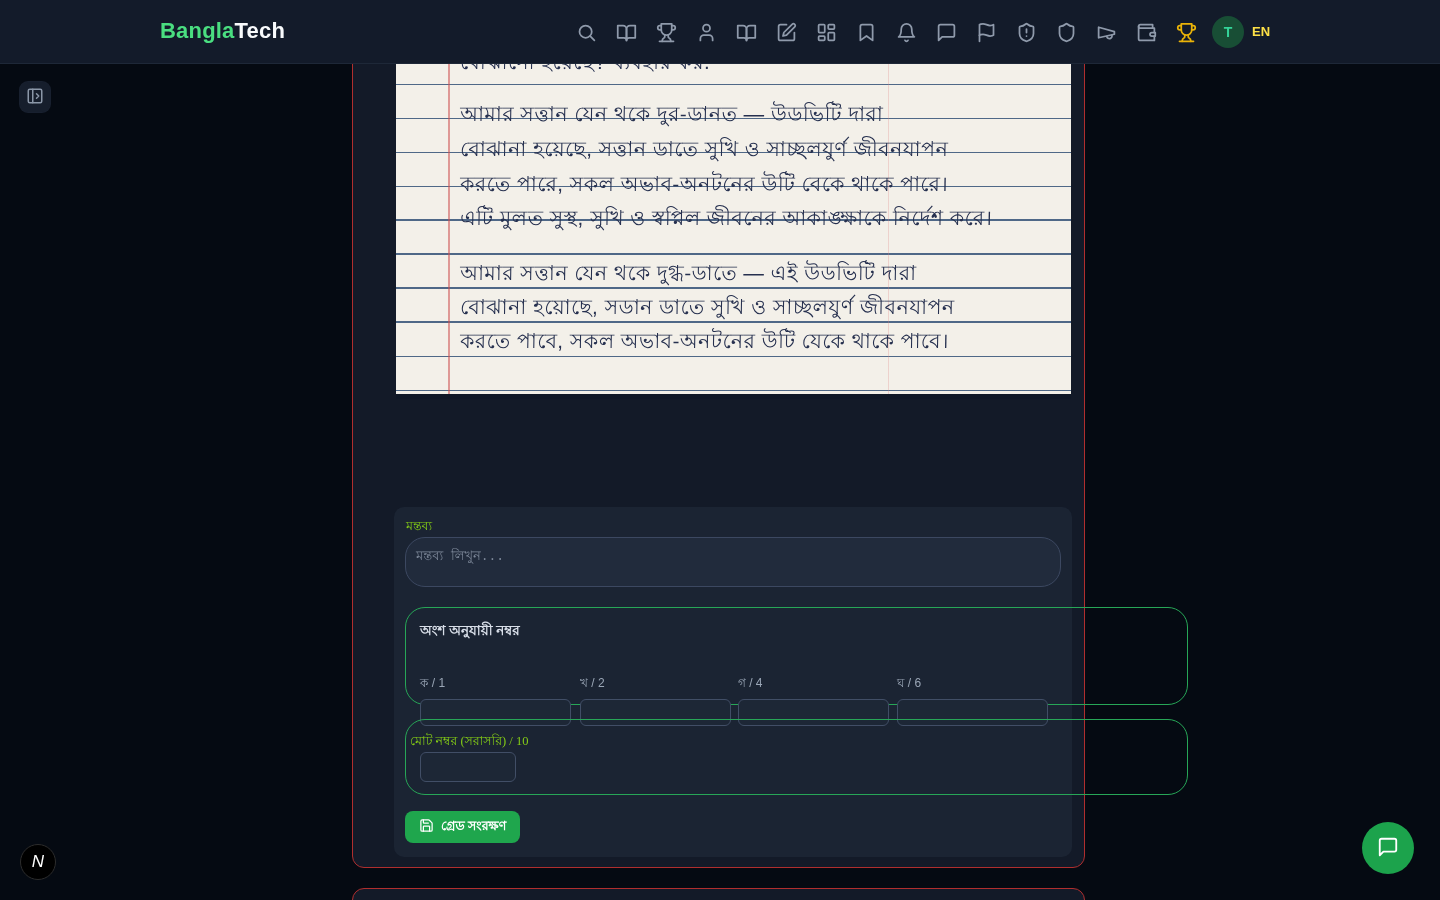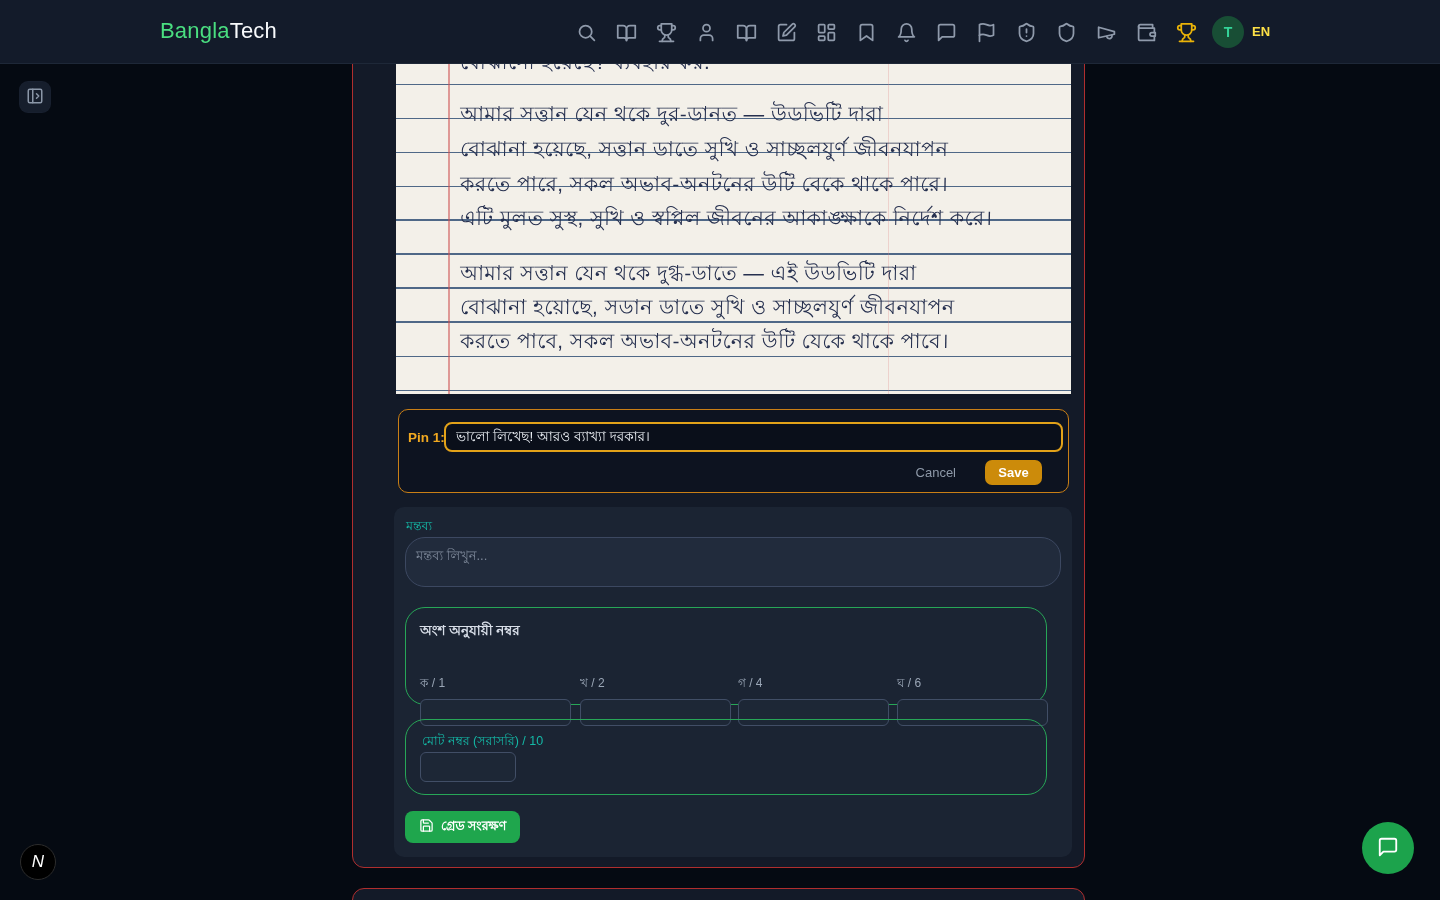--- a/index.html
+++ b/index.html
@@ -2,21 +2,21 @@
 <html><head>
 <meta charset="utf-8">
 <style>
   * { margin:0; padding:0; box-sizing:border-box; }
   html,body { width:1440px; height:900px; overflow:hidden; background:#050a12;
               font-family:"Liberation Sans", sans-serif; }
 
   
   .topbar { position:absolute; left:0; top:0; width:1440px; height:64px;
             background:#131b2a; border-bottom:1px solid #1e2838; z-index:40; }
-  .logo { position:absolute; left:160px; top:18px; font-size:22px; font-weight:normal; letter-spacing:.2px; }
+  .logo { position:absolute; left:160px; top:18px; font-size:22px; font-weight:bold; letter-spacing:.2px; }
   .logo .p1 { color:#4ade80; }
   .logo .p2 { color:#f8fafc; }
   .nav-icons { position:absolute; left:574px; top:20px; display:flex; gap:16px; }
   .nav-icons .nico { width:24px; height:24px; display:flex; align-items:center; justify-content:center; cursor:pointer; }
   .nico svg { width:21px; height:21px; stroke:#8f9aab; stroke-width:2; fill:none;
               stroke-linecap:round; stroke-linejoin:round; }
   .nico.active svg { stroke:#eab308; }
   .nico .mirror { transform:scaleX(-1); }
   .avatar { position:absolute; left:1212px; top:16px; width:32px; height:32px; border-radius:50%;
             background:#184e35; color:#34d399; font-size:14px; font-weight:bold;
@@ -56,40 +56,40 @@
                color:#eef2f7; font-size:13.5px; padding:0 10px; outline:none;
                font-family:"Liberation Sans", sans-serif; }
   .pin-cancel { position:absolute; right:112px; top:55px; font-size:13px; color:#8e99a8; cursor:pointer; background:none; border:none; font-family:inherit; }
   .pin-save { position:absolute; right:26px; top:50px; width:57px; height:25px;
               background:#cc8b0a; border:none; border-radius:7px; color:#ffffff;
               font-size:13px; font-weight:bold; cursor:pointer; font-family:inherit; }
 
   
   .grade-panel { position:absolute; left:41px; top:566px; width:678px; height:350px;
                  background:#1b2433; border-radius:10px; }
-  .lbl { font-size:12.5px; color:#14b8a6; }
+  .lbl { font-size:12.5px; color:#84cc16; }
   .g-comment-label { position:absolute; left:12px; top:10px; }
   .g-textarea { position:absolute; left:11px; top:30px; width:656px; height:50px;
                 background:#212b3c; border:1px solid #3c4861; border-radius:20px;
                 color:#e5eaf2; font-size:13px; padding:8px 10px; resize:none; outline:none;
-                font-family:Liberation Sans, sans-serif; }
+                font-family:Liberation Mono, monospace; }
   .g-textarea::placeholder { color:#7c8798; }
 
   .green-box { position:absolute; left:11px; background:transparent;
-               border:1px solid #27a657; border-radius:20px; width:642px; }
+               border:1px solid #27a657; border-radius:20px; width:783px; }
   .box-sections { top:100px; height:98px; }
   .box-total { top:212px; height:76px; }
   .box-title { position:absolute; left:14px; top:12px; font-size:13.5px; font-weight:bold; color:#d8dee8; }
   .field { position:absolute; top:38px; width:151px;margin-top:28px; }
   .field .flabel { font-size:12px; color:#9aa6b6; display:block; margin-bottom:5px; }
   .field input, .total-input {
         width:151px; height:27px; background:#1d2736; border:1px solid #414e66;
         border-radius:6px; color:#e5eaf2; font-size:13px; padding:0 8px; outline:none;
         font-family:"Liberation Sans", sans-serif; }
-  .total-label { position:absolute; left:16px; top:12px; }
+  .total-label { position:absolute; left:4px; top:12px;font-family:Liberation Serif, serif; }
   .total-input { position:absolute; left:14px; top:32px; width:96px; height:30px; }
 
   .save-grade { position:absolute; left:11px; top:304px; height:32px; padding:0 14px;
                 background:#1fa64d; border:none; border-radius:8px; color:#ffffff;
                 font-size:12.5px; font-weight:bold; cursor:pointer; display:flex;
                 align-items:center; gap:7px; font-family:inherit; }
   .save-grade svg { width:15px; height:15px; stroke:#ffffff; stroke-width:2; fill:none;
                     stroke-linecap:round; stroke-linejoin:round; }
 
   
@@ -239,26 +239,20 @@
     <div class="hw" style="top:-4px">বোঝানো হয়েছে? ব্যবহার কর.</div>
     <div class="hw" style="top:48px">আমার সত্তান যেন থকে দুর-ডানত — উডভিটি দারা</div>
     <div class="hw" style="top:83px">বোঝানা হয়েছে, সত্তান ডাতে সুখি ও সাচ্ছলযুর্ণ জীবনযাপন</div>
     <div class="hw" style="top:118px">করতে পারে, সকল অভাব-অনটনের উটি বেকে থাকে পারে।</div>
     <div class="hw" style="top:152px">এটি মুলত সুস্থ, সুখি ও স্বপ্নিল জীবনের আকাঙ্ক্ষাকে নির্দেশ করে।</div>
     <div class="hw" style="top:207px">আমার সত্তান যেন থকে দুগ্ধ-ডাতে — এই উডভিটি দারা</div>
     <div class="hw" style="top:241px">বোঝানা হয়োছে, সডান ডাতে সুখি ও সাচ্ছলযুর্ণ জীবনযাপন</div>
     <div class="hw" style="top:275px">করতে পাবে, সকল অভাব-অনটনের উটি যেকে থাকে পাবে।</div>
   </div>
 
-  <div class="pin-panel">
-    <span class="pin-label">Pin 1:</span>
-    <input class="pin-input" type="text" value="ভালো লিখেছ! আরও ব্যাখ্যা দরকার।" style="">
-    <button class="pin-cancel">Cancel</button>
-    <button class="pin-save">Save</button>
-  </div>
 
   <div class="grade-panel">
     <span class="lbl g-comment-label" style="position:absolute">মন্তব্য</span>
     <textarea class="g-textarea" placeholder="মন্তব্য লিখুন..." style=""></textarea>
 
     <div class="green-box box-sections">
       <span class="box-title">অংশ অনুযায়ী নম্বর</span>
       <div class="field" style="left:14px">
         <span class="flabel">ক / 1</span>
         <input type="text" value="" style="">

